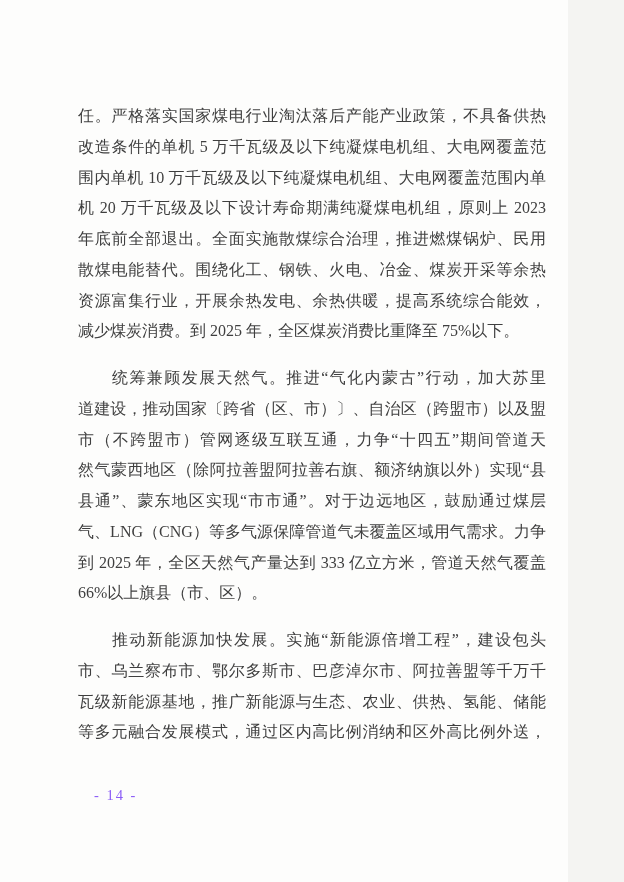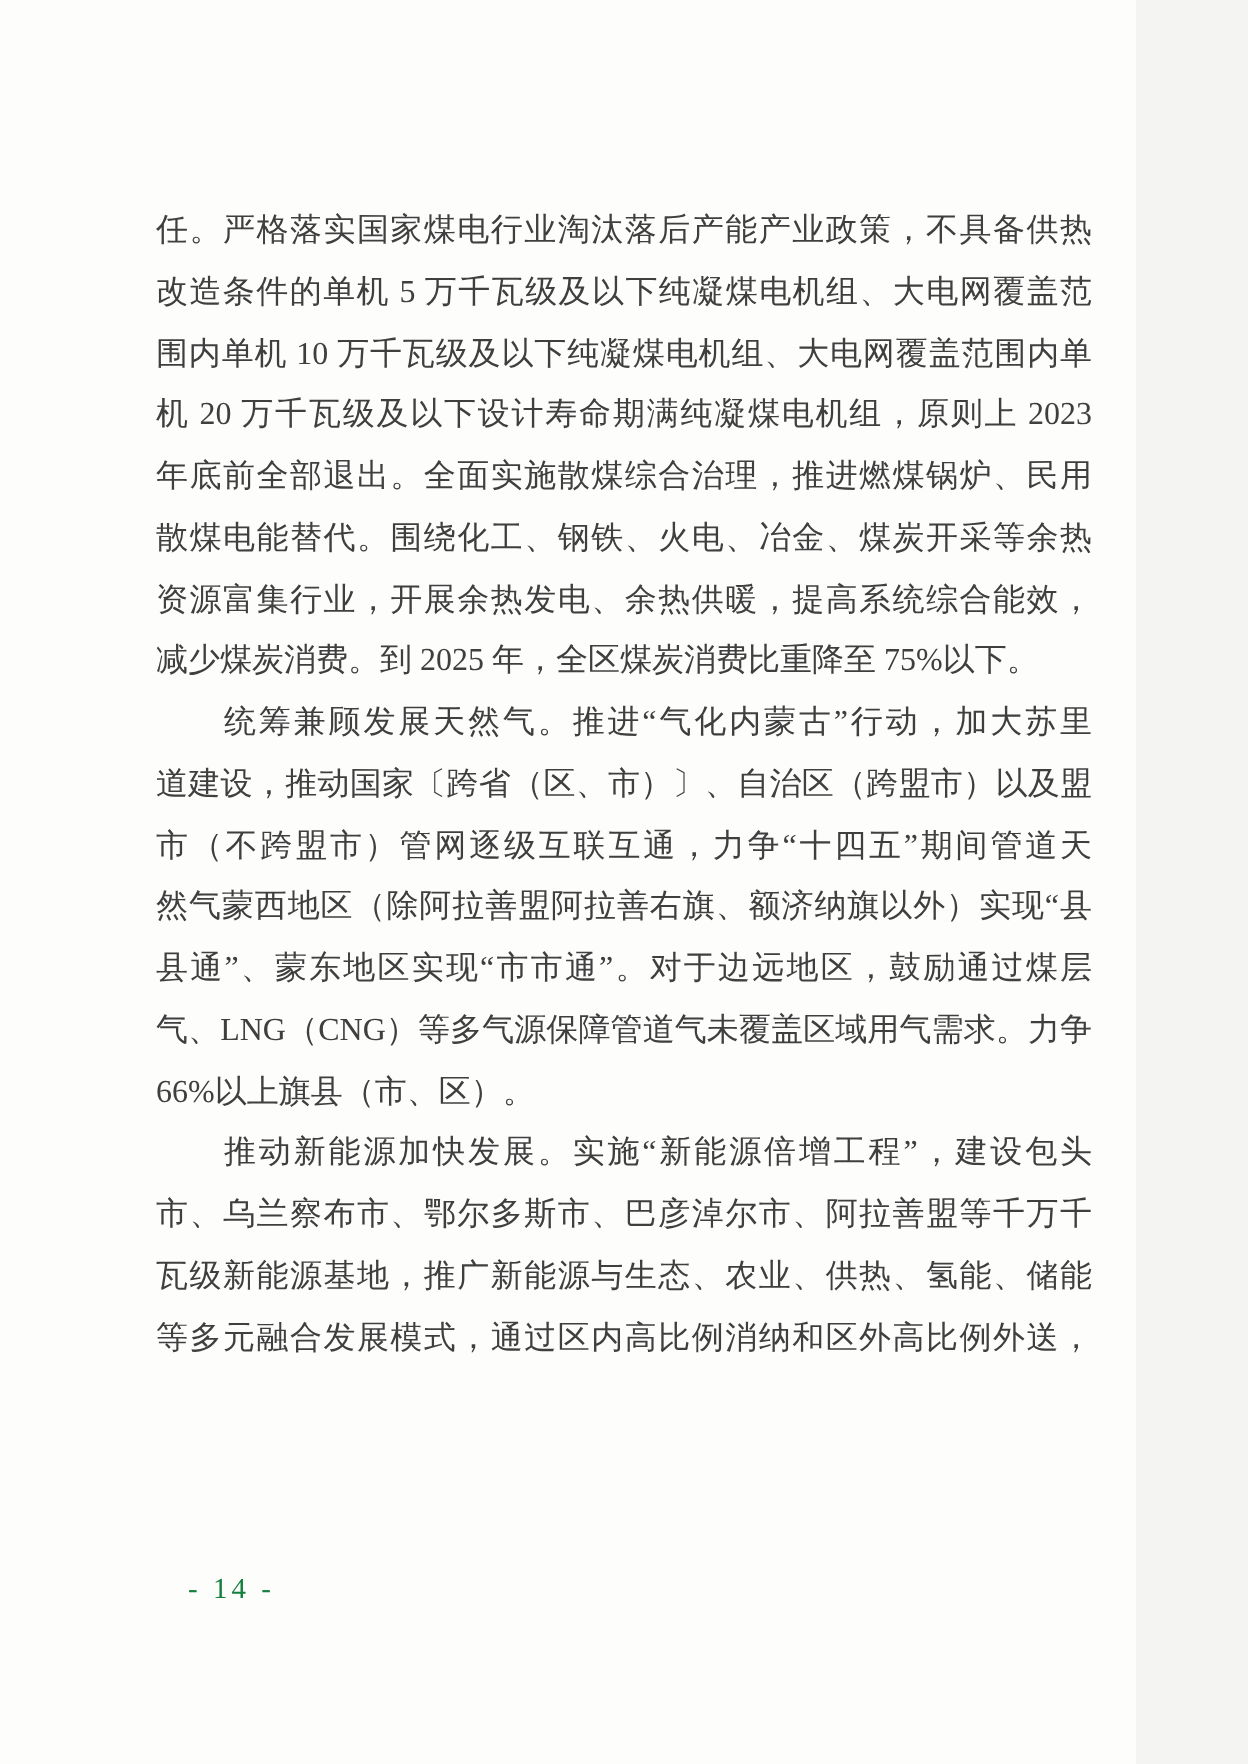--- a/index.html
+++ b/index.html
@@ -40,27 +40,28 @@
   
   .line.jfull {
     white-space: normal;
   }
   .line.para-end {
     text-align-last: left;
     white-space: normal;
   }
   .line.indent {
     text-indent: 34px;
+    margin-top: 16px;
   }
   .footer {
     position: absolute;
     left: 94px;
     top: 787px;
     font-size: 14.5px;
-    color: #15803d;
+    color: #8b5cf6;
     letter-spacing: 2px;
   }
 </style>
 </head>
 <body>
 
 <div class="page" style="background: rgb(253, 253, 252);">
   <div class="textblock" id="textblock" style="color: rgb(63, 63, 63);">
       <div class="line jfull">任。严格落实国家煤电行业淘汰落后产能产业政策，不具备供热</div>
       <div class="line jfull">改造条件的单机 5 万千瓦级及以下纯凝煤电机组、大电网覆盖范</div>
@@ -69,20 +70,21 @@
       <div class="line jfull">年底前全部退出。全面实施散煤综合治理，推进燃煤锅炉、民用</div>
       <div class="line jfull">散煤电能替代。围绕化工、钢铁、火电、冶金、煤炭开采等余热</div>
       <div class="line jfull">资源富集行业，开展余热发电、余热供暖，提高系统综合能效，</div>
       <div class="line para-end">减少煤炭消费。到 2025 年，全区煤炭消费比重降至 75%以下。</div>
       <div class="line indent jfull">统筹兼顾发展天然气。推进“气化内蒙古”行动，加大苏里</div>
       <div class="line jfull">道建设，推动国家〔跨省（区、市）〕、自治区（跨盟市）以及盟</div>
       <div class="line jfull">市（不跨盟市）管网逐级互联互通，力争“十四五”期间管道天</div>
       <div class="line jfull">然气蒙西地区（除阿拉善盟阿拉善右旗、额济纳旗以外）实现“县</div>
       <div class="line jfull">县通”、蒙东地区实现“市市通”。对于边远地区，鼓励通过煤层</div>
       <div class="line jfull">气、LNG（CNG）等多气源保障管道气未覆盖区域用气需求。力争</div>
+      <div class="line jfull">到 2025 年，全区天然气产量达到 333 亿立方米，管道天然气覆盖</div>
       <div class="line para-end">66%以上旗县（市、区）。</div>
       <div class="line indent jfull">推动新能源加快发展。实施“新能源倍增工程”，建设包头</div>
       <div class="line jfull">市、乌兰察布市、鄂尔多斯市、巴彦淖尔市、阿拉善盟等千万千</div>
       <div class="line jfull">瓦级新能源基地，推广新能源与生态、农业、供热、氢能、储能</div>
       <div class="line jfull">等多元融合发展模式，通过区内高比例消纳和区外高比例外送，</div>
     </div>
   <div class="footer">- 14 -</div>
 </div>
 
 </body></html>

